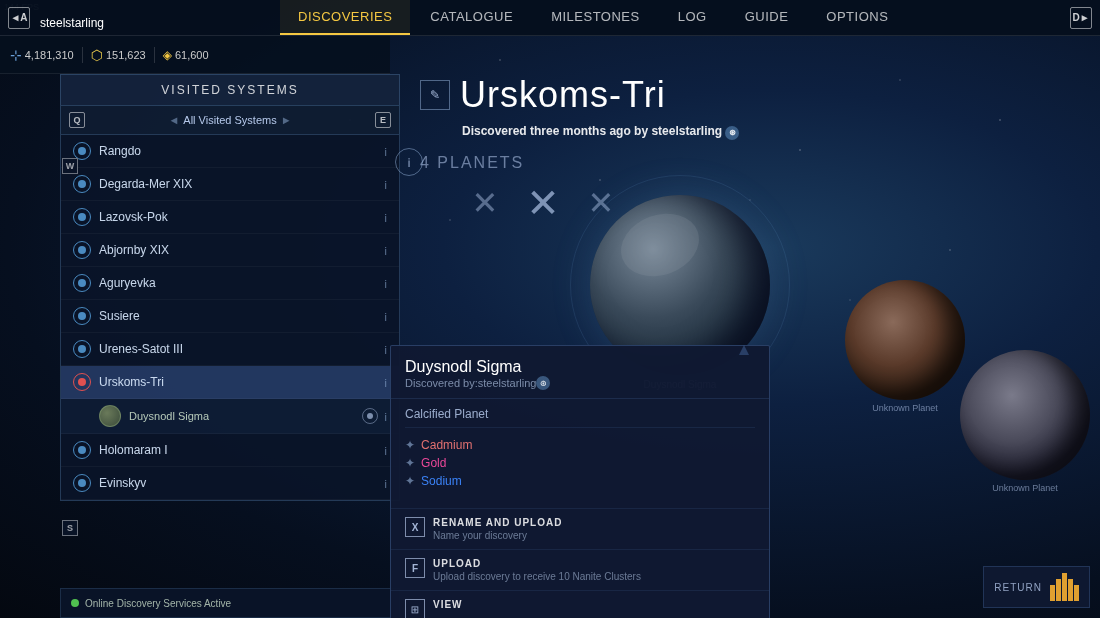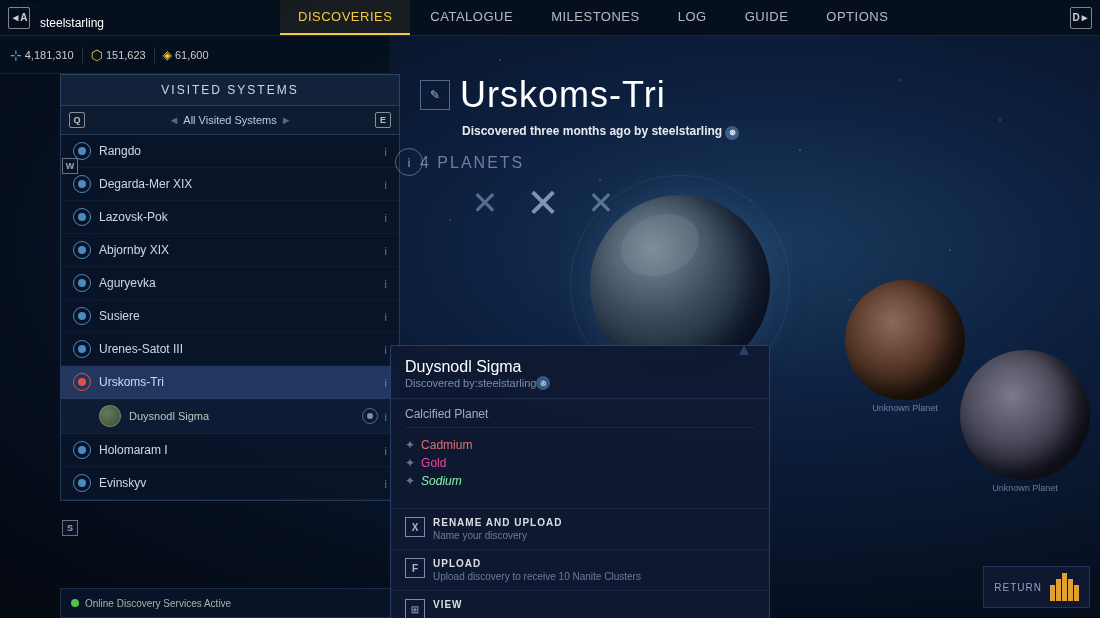--- a/index.html
+++ b/index.html
@@ -458,21 +458,21 @@
     }
     .resource-line {
       font-size: 12px;
       display: flex;
       align-items: center;
       gap: 6px;
       padding: 2px 0;
     }
     .res-cadmium { color: #e07070; }
     .res-gold { color: #ec4899; }
-    .res-sodium { color: #86efac; font-style: italic; }
+    .res-sodium { color: #3b82f6; }
     .plus-icon {
       color: rgba(150,180,220,0.6);
       font-size: 12px;
     }
     .action-row {
       padding: 8px 14px;
       border-top: 1px solid rgba(80,120,180,0.15);
       display: flex;
       gap: 8px;
       align-items: flex-start;

